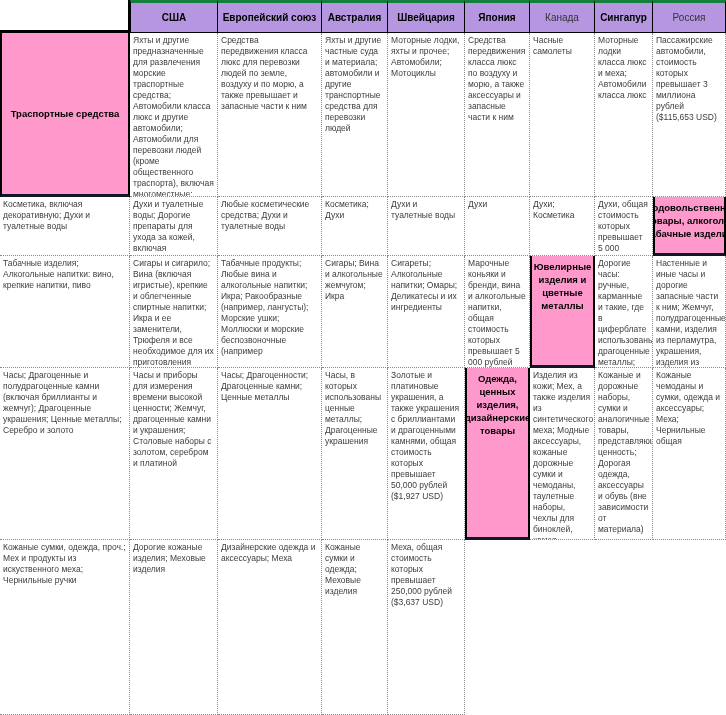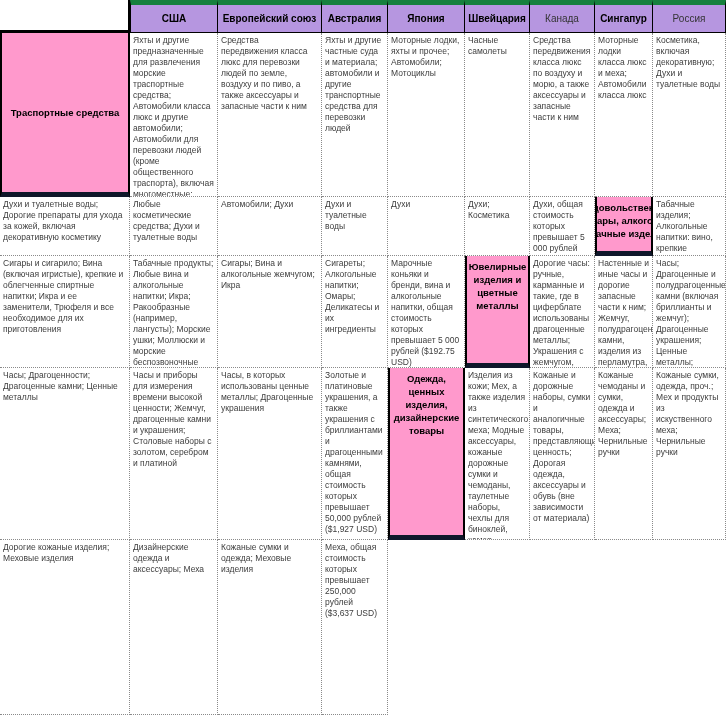--- a/index.html
+++ b/index.html
@@ -17,42 +17,42 @@
   }
 
   .corner {
     background: #ffffff;
     border-right: 2px solid #000;
     border-bottom: 3px solid #000;
   }
 
   .header-cell {
     background: #b696e0;
-    border-top: 5px solid #15803d;
+    border-top: 3px solid #15803d;
     border-right: 1px solid #000;
     border-bottom: 1px solid #000;
     display: flex;
     align-items: center;
     justify-content: center;
     font-weight: bold;
     font-size: 10px;
     color: #000;
     overflow: hidden;
     white-space: nowrap;
   }
   .header-cell.light {
     font-weight: normal;
     color: #333333;
   }
 
   .row-label {
     background: #ff99cc;
     border-left: 2px solid #000;
     border-right: 2px solid #000;
-    border-bottom: 5px solid #0f172a;
+    border-bottom: 3px solid #0f172a;
     font-weight: bold;
     font-size: 9.5px;
     line-height: 13px;
     color: #000;
     text-align: center;
     padding: 4px 7px;
     display: flex;
     justify-content: center;
     overflow: hidden;
   }
@@ -71,58 +71,59 @@
   }
 </style>
 </head>
 <body>
 
 <div class="table" id="customs-table">
     <div class="corner"></div>
     <div class="header-cell" style="border-left: 1px solid rgb(0, 0, 0);">США</div>
     <div class="header-cell">Европейский союз</div>
     <div class="header-cell">Австралия</div>
+    <div class="header-cell">Швейцария</div>
     <div class="header-cell">Япония</div>
-    <div class="header-cell">Швейцария</div>
     <div class="header-cell light">Канада</div>
     <div class="header-cell">Сингапур</div>
     <div class="header-cell light">Россия</div>
     <div class="row-label v-center">Траспортные средства</div>
     <div class="cell">Яхты и другие предназначенные для развлечения морские траспортные средства; Автомобили класса люкс и другие автомобили; Автомобили для перевозки людей (кроме общественного траспорта), включая многоместные; Гоночные автомобили, снегоходы, мотоциклы; Средства передвижения</div>
-    <div class="cell">Средства передвижения класса люкс для перевозки людей по земле, воздуху и по пиво, а также аксессуары и запасные части к ним</div>
+    <div class="cell">Средства передвижения класса люкс для перевозки людей по земле, воздуху и по морю, а также превышает и запасные части к ним</div>
     <div class="cell">Яхты и другие частные суда и материала; автомобили и другие транспортные средства для перевозки людей</div>
     <div class="cell">Моторные лодки, яхты и прочее; Автомобили; Мотоциклы</div>
+    <div class="cell">Средства передвижения класса люкс по воздуху и морю, а также аксессуары и запасные части к ним</div>
     <div class="cell">Часные самолеты</div>
-    <div class="cell">Средства передвижения класса люкс по воздуху и морю, а также аксессуары и запасные части к ним</div>
     <div class="cell">Моторные лодки класса люкс и меха; Автомобили класса люкс</div>
+    <div class="cell">Пассажирские автомобили, стоимость которых превышает 3 миллиона рублей ($115,653 USD)</div>
     <div class="cell">Косметика, включая декоративную; Духи и туалетные воды</div>
     <div class="cell">Духи и туалетные воды; Дорогие препараты для ухода за кожей, включая декоративную косметику</div>
     <div class="cell">Любые косметические средства; Духи и туалетные воды</div>
-    <div class="cell">Автомобили; Духи</div>
+    <div class="cell">Косметика; Духи</div>
     <div class="cell">Духи и туалетные воды</div>
     <div class="cell">Духи</div>
     <div class="cell">Духи; Косметика</div>
     <div class="cell">Духи, общая стоимость которых превышает 5 000 рублей ($192.75 USD)</div>
     <div class="row-label v-top">Продовольственные товары, алкоголь, табачные изделия</div>
     <div class="cell">Табачные изделия; Алкогольные напитки: вино, крепкие напитки, пиво</div>
     <div class="cell">Сигары и сигарило; Вина (включая игристые), крепкие и облегченные спиртные напитки; Икра и ее заменители, Трюфеля и все необходимое для их приготовления</div>
     <div class="cell">Табачные продукты; Любые вина и алкогольные напитки; Икра; Ракообразные (например, лангусты); Морские ушки; Моллюски и морские беспозвоночные (например</div>
     <div class="cell">Сигары; Вина и алкогольные жемчугом; Икра</div>
     <div class="cell">Сигареты; Алкогольные напитки; Омары; Деликатесы и их ингредиенты</div>
     <div class="cell">Марочные коньяки и бренди, вина и алкогольные напитки, общая стоимость которых превышает 5 000 рублей ($192.75 USD)</div>
     <div class="row-label v-top">Ювелирные изделия и цветные металлы</div>
     <div class="cell">Дорогие часы: ручные, карманные и такие, где в циферблате использованы драгоценные металлы; Украшения с жемчугом, драгоценными и полудрагоценными камнями, включая бриллианты, сапфиры, рубины и изумруды; Украшения из драгоценных металлов и покрытые</div>
     <div class="cell">Настенные и иные часы и дорогие запасные части к ним; Жемчуг, полудрагоценные камни, изделия из перламутра, украшения, изделия из золота и серебра; Столовое серебро из драгоценных металлов или покрытое драгоценными металлами</div>
     <div class="cell">Часы; Драгоценные и полудрагоценные камни (включая бриллианты и жемчуг); Драгоценные украшения; Ценные металлы; Серебро и золото</div>
+    <div class="cell">Часы и приборы для измерения времени высокой ценности; Жемчуг, драгоценные камни и украшения; Столовые наборы с золотом, серебром и платиной</div>
     <div class="cell">Часы; Драгоценности; Драгоценные камни; Ценные металлы</div>
-    <div class="cell">Часы и приборы для измерения времени высокой ценности; Жемчуг, драгоценные камни и украшения; Столовые наборы с золотом, серебром и платиной</div>
     <div class="cell">Часы, в которых использованы ценные металлы; Драгоценные украшения</div>
     <div class="cell">Золотые и платиновые украшения, а также украшения с бриллиантами и драгоценными камнями, общая стоимость которых превышает 50,000 рублей ($1,927 USD)</div>
     <div class="row-label v-top">Одежда, ценных изделия, дизайнерские товары</div>
     <div class="cell">Изделия из кожи; Мех, а также изделия из синтетического меха; Модные аксессуары, кожаные дорожные сумки и чемоданы, таулетные наборы, чехлы для биноклей, камер, дамские сумочки, кошельки, дизайнерские чернильные ручки, шелковые шарфы; Одежда от дизайнеров и аксессуары;</div>
     <div class="cell">Кожаные и дорожные наборы, сумки и аналогичные товары, представляющие ценность; Дорогая одежда, аксессуары и обувь (вне зависимости от материала)</div>
-    <div class="cell">Кожаные чемоданы и сумки, одежда и аксессуары; Меха; Чернильные ручки</div>
+    <div class="cell">Кожаные чемоданы и сумки, одежда и аксессуары; Меха; Чернильные общая</div>
     <div class="cell">Кожаные сумки, одежда, проч.; Мех и продукты из искуственного меха; Чернильные ручки</div>
     <div class="cell">Дорогие кожаные изделия; Меховые изделия</div>
     <div class="cell">Дизайнерские одежда и аксессуары; Меха</div>
     <div class="cell">Кожаные сумки и одежда; Меховые изделия</div>
     <div class="cell">Меха, общая стоимость которых превышает 250,000 рублей ($3,637 USD)</div>
   </div>
 
 </body></html>

